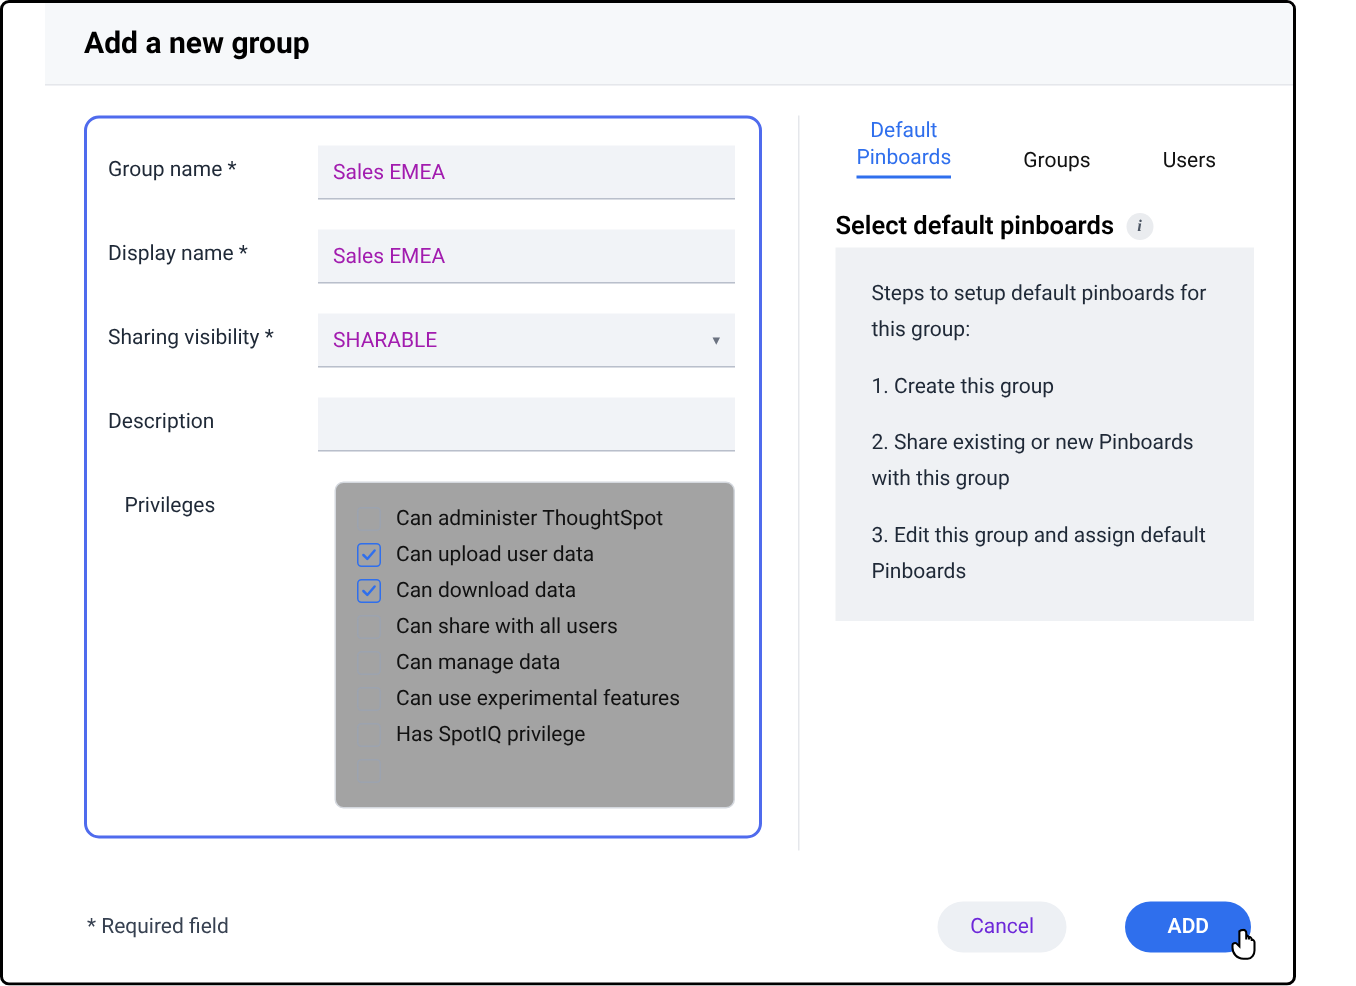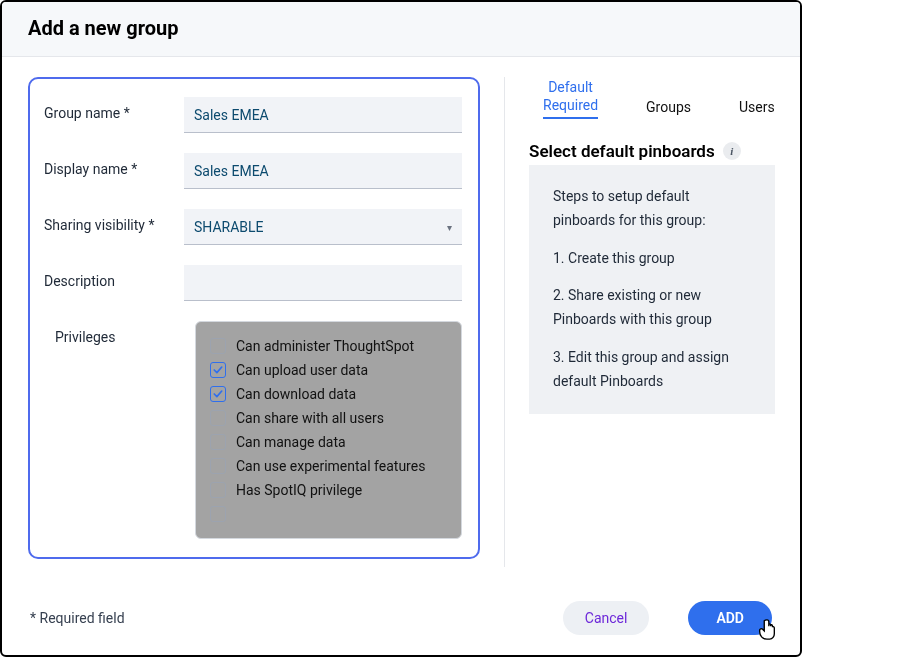--- a/index.html
+++ b/index.html
@@ -4,28 +4,29 @@
 <style>
   * { box-sizing: border-box; }
   html, body { margin: 0; padding: 0; }
   body {
     font-family: -apple-system, BlinkMacSystemFont, "Segoe UI", Roboto, "Helvetica Neue", Arial, sans-serif;
     background: #fff;
     color: #000;
     font-size: 14px;
   }
   .window {
-    width: 802px;
+    width: 864px;
     height: 657px;
     border: 2px solid #000;
     border-radius: 6px;
     background: #fff;
     overflow: hidden;
     display: flex;
     flex-direction: column;
+    padding-left: 28px;
   }
   .header {
     background: #f6f8fa;
     border-bottom: 1px solid #e5e7eb;
     padding: 14px 26px 16px 26px;
   }
   .header h1 {
     margin: 0;
     font-size: 20px;
     font-weight: 700;
@@ -61,21 +62,21 @@
   .form-field { flex: 1; }
   .text-input, .select-input {
     width: 100%;
     height: 36px;
     background: #f1f3f7;
     border: none;
     border-bottom: 1px solid #b9bfcb;
     padding: 0 10px;
     font-size: 14px;
     font-family: inherit;
-    color: #0c4a6e;
+    color: #a21caf;
   }
   .select-input {
     appearance: none;
     -webkit-appearance: none;
     background-image: none;
     position: relative;
   }
   .select-wrap { position: relative; }
   .select-caret {
     position: absolute;
@@ -305,21 +306,21 @@
         </div>
 
       </div>
     </div>
 
     <div class="vr"></div>
 
     <div class="right-panel">
       <div class="tabs" id="tabs">
           <div class="tab active" style="white-space: pre-line;">Default
-Required</div>
+Pinboards</div>
           <div class="tab" style="white-space: pre-line;">Groups</div>
           <div class="tab" style="white-space: pre-line;">Users</div>
         </div>
 
       <div class="section-title">
         <span>Select default pinboards</span>
         <span class="info-icon">i</span>
       </div>
 
       <div class="info-box">

